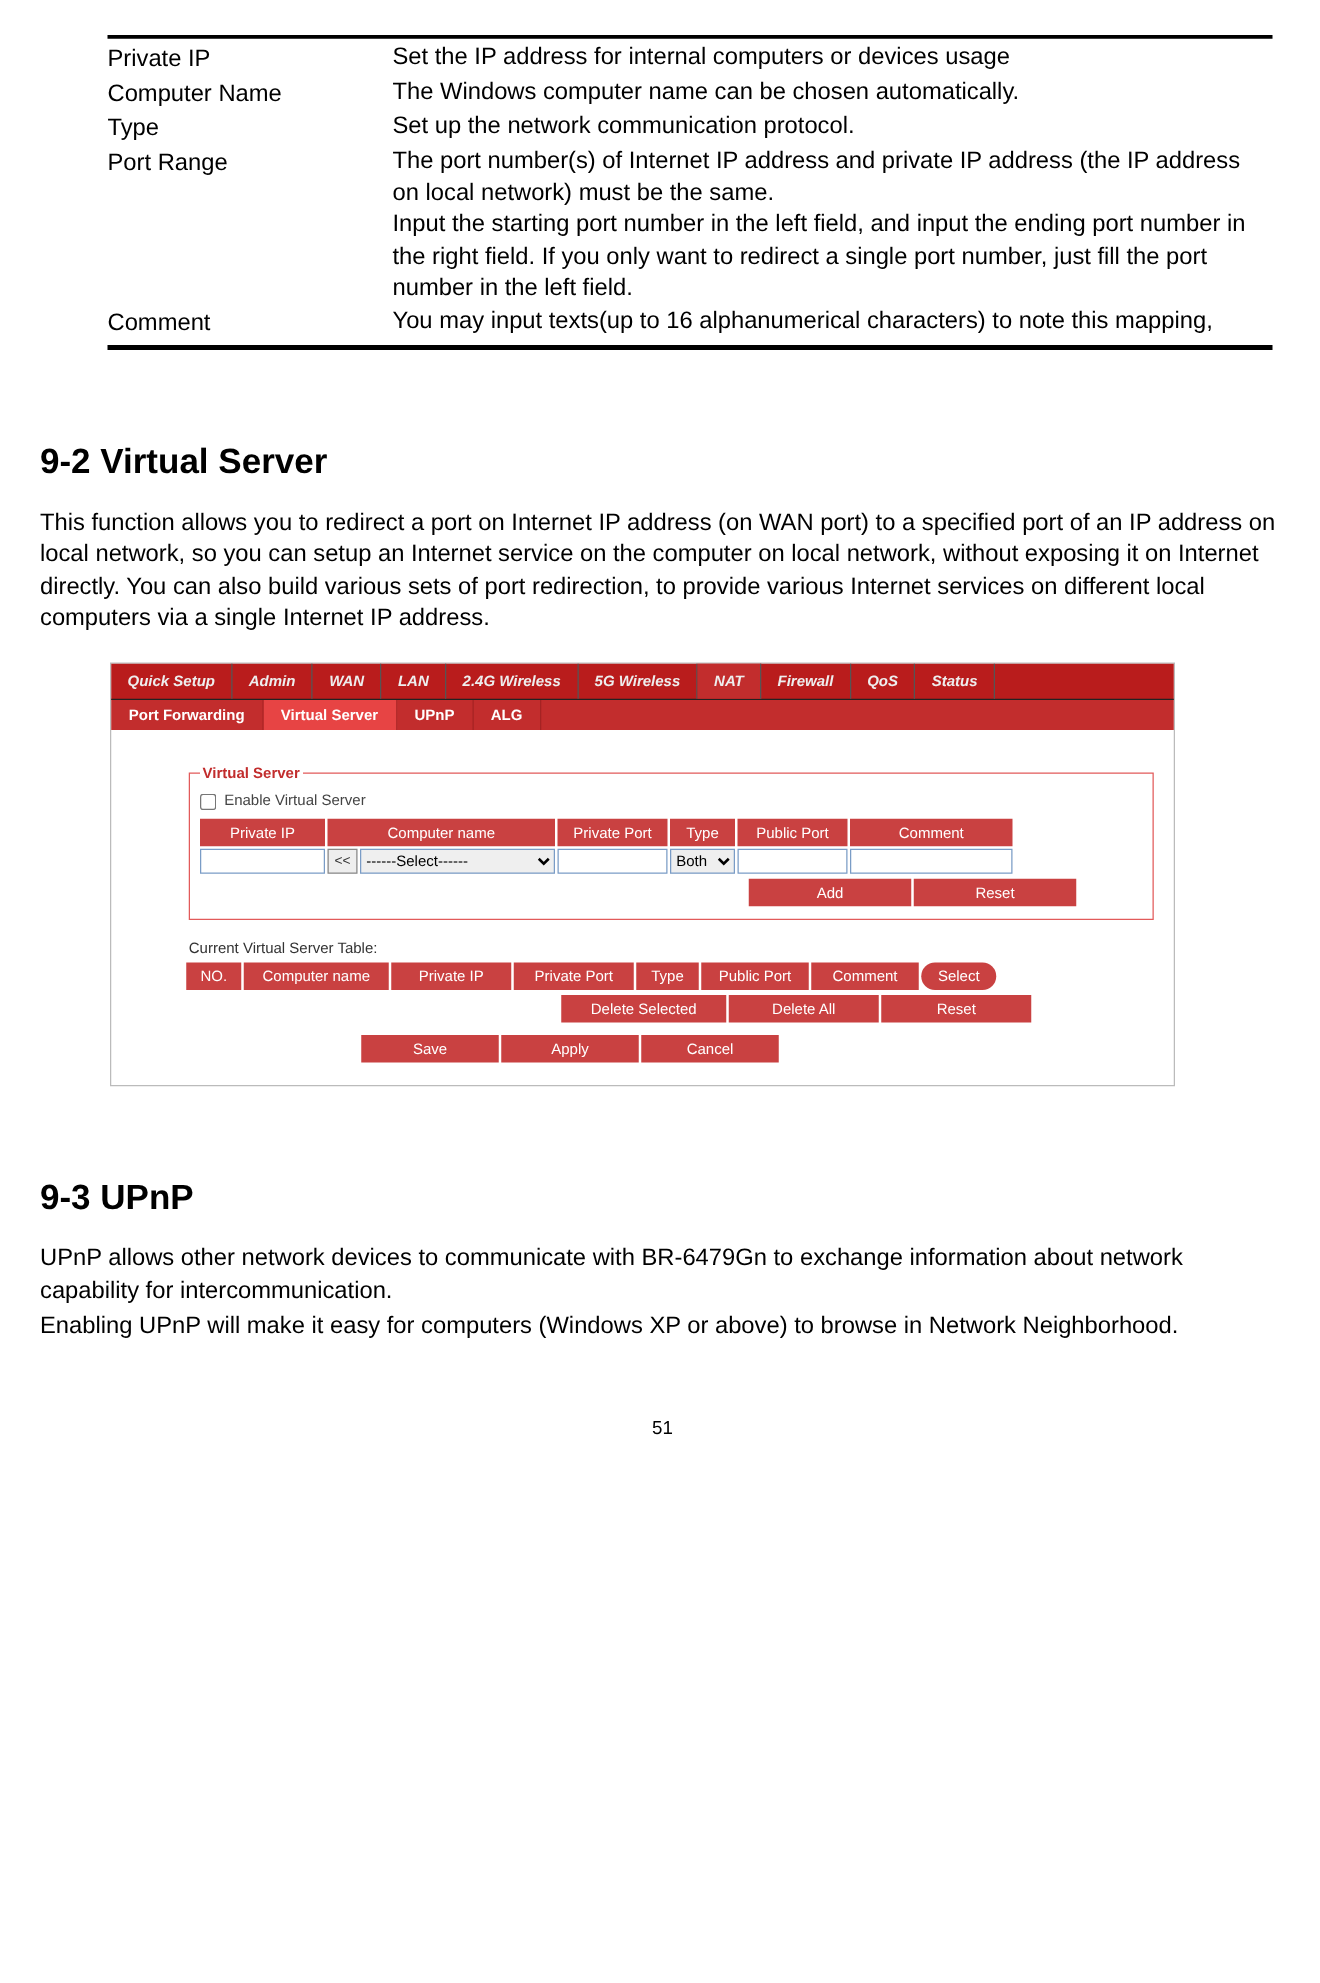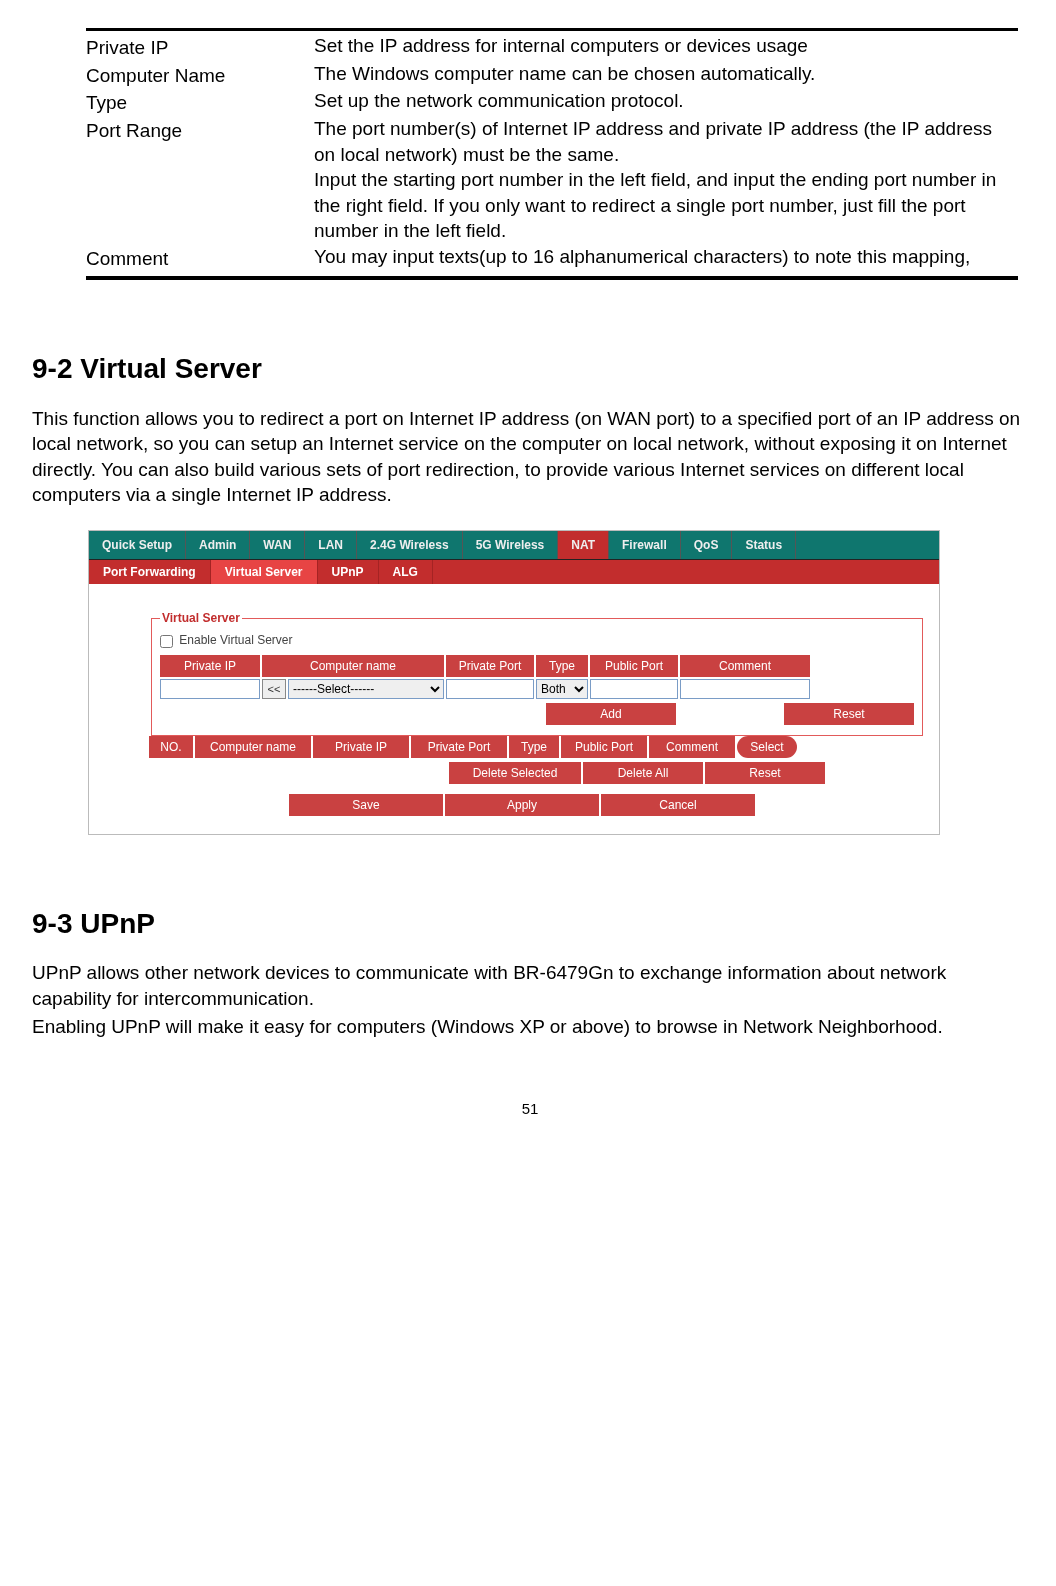--- a/index.html
+++ b/index.html
@@ -45,23 +45,24 @@
     border: 1px solid #bbb;
     background: #fff;
     font-size: 12px;
     color: #fff;
     user-select: none;
   }
 
   
   .main-tabs {
     display: flex;
-    background: #0f766e;
+    background: #b91c1c;
     height: 28px;
     border-bottom: 1px solid #222;
+    font-style: italic;
   }
   .main-tabs .mtab {
     padding: 0 13px;
     line-height: 28px;
     color: #eee;
     border-right: 1px solid #555;
     font-weight: bold;
     cursor: pointer;
   }
   .main-tabs .mtab.active { background: #c22d2d; }
@@ -161,39 +162,39 @@
   .w-pip  { width: 100px; }
   .w-cn   { width: 182px; }
   .w-pp   { width: 88px;  }
   .w-ty   { width: 52px;  }
   .w-pub  { width: 88px;  }
   .w-cm   { width: 130px; }
 
   
   .w-add  { width: 130px; }
   .w-rst  { width: 130px; }
-  .btn-row-add { justify-content: space-between; margin-left: 386px; }
+  .btn-row-add { justify-content: center; margin-left: 386px; }
 
   
   .c-no   { width: 44px; }
   .c-cn   { width: 116px; }
   .c-pip  { width: 96px; }
   .c-pp   { width: 96px; }
   .c-ty   { width: 50px; }
   .c-pub  { width: 86px; }
   .c-cm   { width: 86px; }
   .c-sel  { width: 60px; border-radius: 11px; }
 
   .btn-row-del { margin-top: 4px; margin-left: 300px; }
   .w-ds  { width: 132px; }
   .w-da  { width: 120px; }
   .w-r2  { width: 120px; }
 
   .save-row { margin-top: 10px; margin-left: 140px; }
-  .w-sv { width: 154px; }
+  .w-sv { width: 110px; }
 
   .page-number { text-align: center; font-size: 15px; margin-top: 60px; }
 </style>
 </head>
 <body>
 
 <div class="def-table">
   <div class="def-row">
     <div class="def-term">Private IP</div>
     <div class="def-desc">Set the IP address for internal computers or devices usage</div>
@@ -275,20 +276,21 @@
         <input class="tinput w-pub" style="">
         <input class="tinput w-cm" style="">
       </div>
 
       <div class="btn-row btn-row-add" style="margin-top:4px">
         <div class="btn w-add">Add</div>
         <div class="btn w-rst">Reset</div>
       </div>
     </fieldset>
 
+    <div class="table-caption">Current Virtual Server Table:</div>
 
     <div class="tbl-hdr-row">
       <div class="cell-hdr c-no">NO.</div>
       <div class="cell-hdr c-cn">Computer name</div>
       <div class="cell-hdr c-pip">Private IP</div>
       <div class="cell-hdr c-pp">Private Port</div>
       <div class="cell-hdr c-ty">Type</div>
       <div class="cell-hdr c-pub">Public Port</div>
       <div class="cell-hdr c-cm">Comment</div>
       <div class="cell-hdr c-sel">Select</div>

